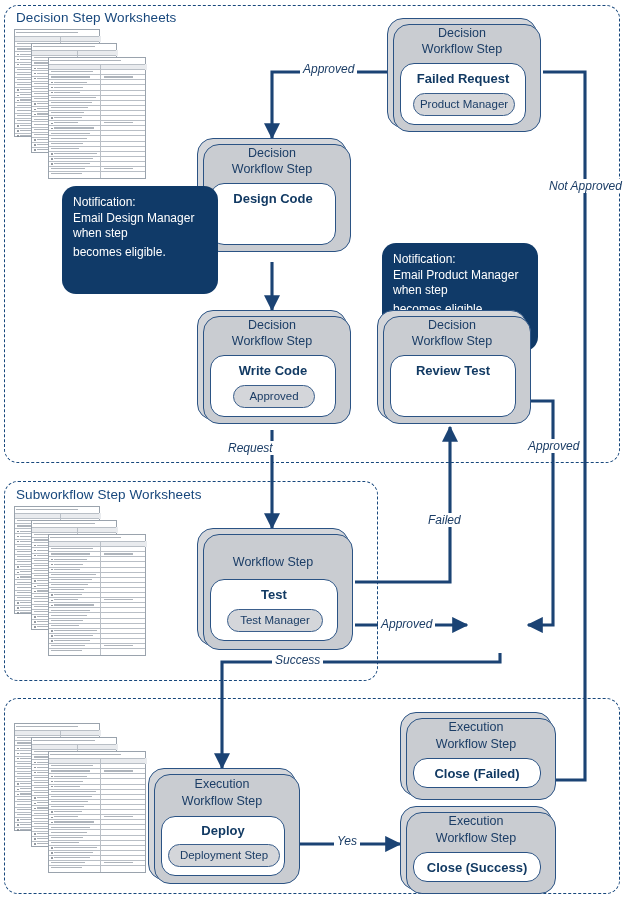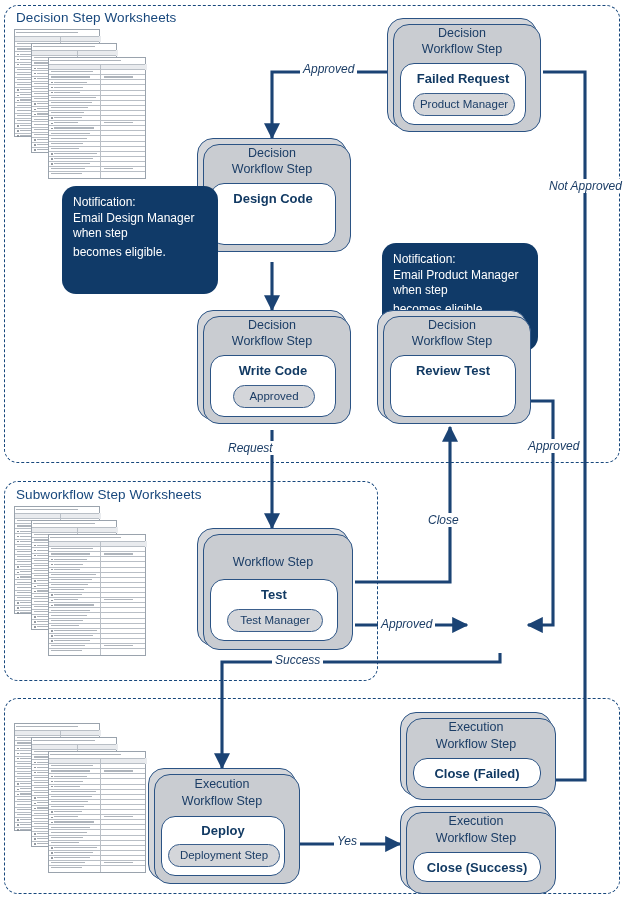--- a/index.html
+++ b/index.html
@@ -623,21 +623,21 @@
 
       <path d="M 500 653 L 500 662 L 222 662 L 222 768" marker-end="url(#ah)"></path>
 
       <path d="M 296 844 L 400 844" marker-end="url(#ah)"></path>
     </g>
   </svg>
 
   <div class="elabel" style="left:300px;top:62px;">Approved</div>
   <div class="elabel" style="left:546px;top:179px;">Not Approved</div>
   <div class="elabel" style="left:225px;top:441px;">Request</div>
-  <div class="elabel" style="left:425px;top:513px;">Close</div>
+  <div class="elabel" style="left:425px;top:513px;">Failed</div>
   <div class="elabel" style="left:378px;top:617px;">Approved</div>
   <div class="elabel" style="left:525px;top:439px;">Approved</div>
   <div class="elabel" style="left:272px;top:653px;">Success</div>
   <div class="elabel" style="left:334px;top:834px;">Yes</div>
 
   <div class="node" style="left:387px;top:18px;width:150px;height:110px;">
     <div class="ntitle" style="top:7px;">Decision</div>
     <div class="ntitle" style="top:23px;">Workflow Step</div>
     <div class="inner" style="left:12px;top:44px;width:126px;height:62px;">
       <div class="sname" style="top:7px;">Failed Request</div>

